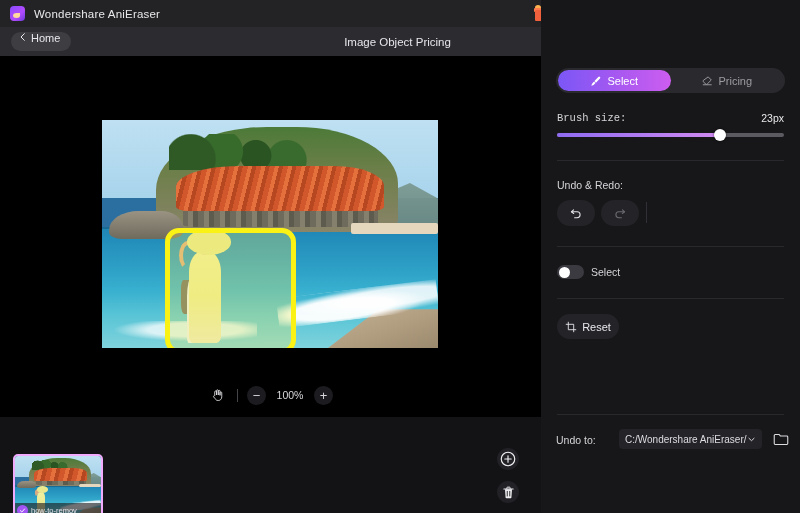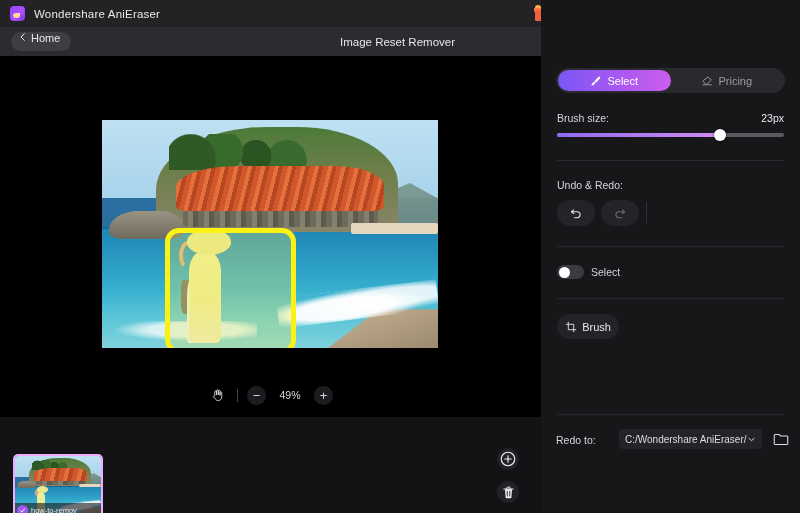--- a/index.html
+++ b/index.html
@@ -275,21 +275,21 @@
     justify-content:center; gap:5px; font-size:11px; color:#9c9ca2; cursor:pointer;
   }
   .seg-item.active {
     background: linear-gradient(90deg,#7b57f6 0%, #a958f0 55%, #cd5df0 100%);
     color:#fff;
     align-items:center;
   }
   .row-label {
     position:absolute; color:#d5d5da; font-size:10.5px;
   }
-  .brush-label { left:16px; top:112px; }
+  .brush-label { left:16px; top:112px;font-family:Liberation Mono, monospace; }
   .brush-val { right:16px; top:112px; color:#e8e8ec;text-align:right; }
   .slider {
     position:absolute; left:16px; top:133px; width:227px; height:4px;
     border-radius:2px; background:#5a5a60; cursor:pointer;
   }
   .slider-fill {
     position:absolute; left:0; top:0; height:4px; width:72%;
     border-radius:2px; background:linear-gradient(90deg,#8f6bf2 0%, #d08bf0 100%);
   }
   .slider-knob {
@@ -416,21 +416,21 @@
 
   <div class="subheader">
     <button class="home-btn">
       <span>
         <svg viewBox="0 0 12 12" width="10" height="10">
           <path d="M7.6 2 L3.6 6 L7.6 10" fill="none" stroke="#e9e9ec" stroke-width="1.2" stroke-linecap="round" stroke-linejoin="round"></path>
         </svg>
       </span>
       <span>Home</span>
     </button>
-    <div class="page-title">Image Reset Remover</div>
+    <div class="page-title">Image Object Pricing</div>
   </div>
 
   <div class="workspace">
     <div class="photo">
       <div class="sky"></div>
       <div class="far-hill"></div>
       <div class="sea"></div>
       <div class="sea-line"></div>
       <div class="island"></div>
       <div class="trees"></div>
@@ -453,21 +453,21 @@
     </div>
 
     <div class="zoombar">
       <div class="zb-icon">
         <svg viewBox="0 0 16 16" width="14" height="14">
           <path d="M4.3 8.3 V4.4 a1 1 0 0 1 2 0 V8 V3.1 a1 1 0 0 1 2 0 V8 V3.6 a1 1 0 0 1 2 0 V8.4 V5.5 a1 1 0 0 1 2 0 v4.6 c0 2.4 -1.6 4.2 -4 4.2 c-2.1 0 -3 -1 -3.7 -2.3 L3 10.2 a1 1 0 0 1 1.3 -1.4 z" fill="none" stroke="#d8d8dc" stroke-width="1.05" stroke-linejoin="round"></path>
         </svg>
       </div>
       <div class="zb-sep"></div>
       <div class="zb-round">−</div>
-      <div class="zb-val">49%</div>
+      <div class="zb-val">100%</div>
       <div class="zb-round">+</div>
     </div>
   </div>
 
   <div class="bottomstrip">
     <div class="thumb">
       <div class="photo-mini">
         <div class="sky"></div>
         <div class="far-hill"></div>
         <div class="sea"></div>
@@ -584,26 +584,26 @@
 
     <div class="divider d3"></div>
 
     <button class="crop-btn">
       <span>
         <svg viewBox="0 0 16 16" width="12" height="12">
           <path d="M4.4 1.6 V11.6 H14.4" fill="none" stroke="#e8e8ec" stroke-width="1.2" stroke-linecap="round" stroke-linejoin="round"></path>
           <path d="M1.6 4.4 H11.6 V14.4" fill="none" stroke="#e8e8ec" stroke-width="1.2" stroke-linecap="round" stroke-linejoin="round"></path>
         </svg>
       </span>
-      <span>Brush</span>
+      <span>Reset</span>
     </button>
 
     <div class="divider d4"></div>
 
-    <div class="row-label saveto-label">Redo to:</div>
+    <div class="row-label saveto-label">Undo to:</div>
 
     <div class="path-select">
       <span class="path-text">C:/Wondershare AniEraser/I</span>
       <span>
         <svg viewBox="0 0 12 12" width="9" height="9">
           <path d="M2.6 4.4 L6 7.6 L9.4 4.4" fill="none" stroke="#dcdce1" stroke-width="1.3" stroke-linecap="round" stroke-linejoin="round"></path>
         </svg>
       </span>
     </div>
 

